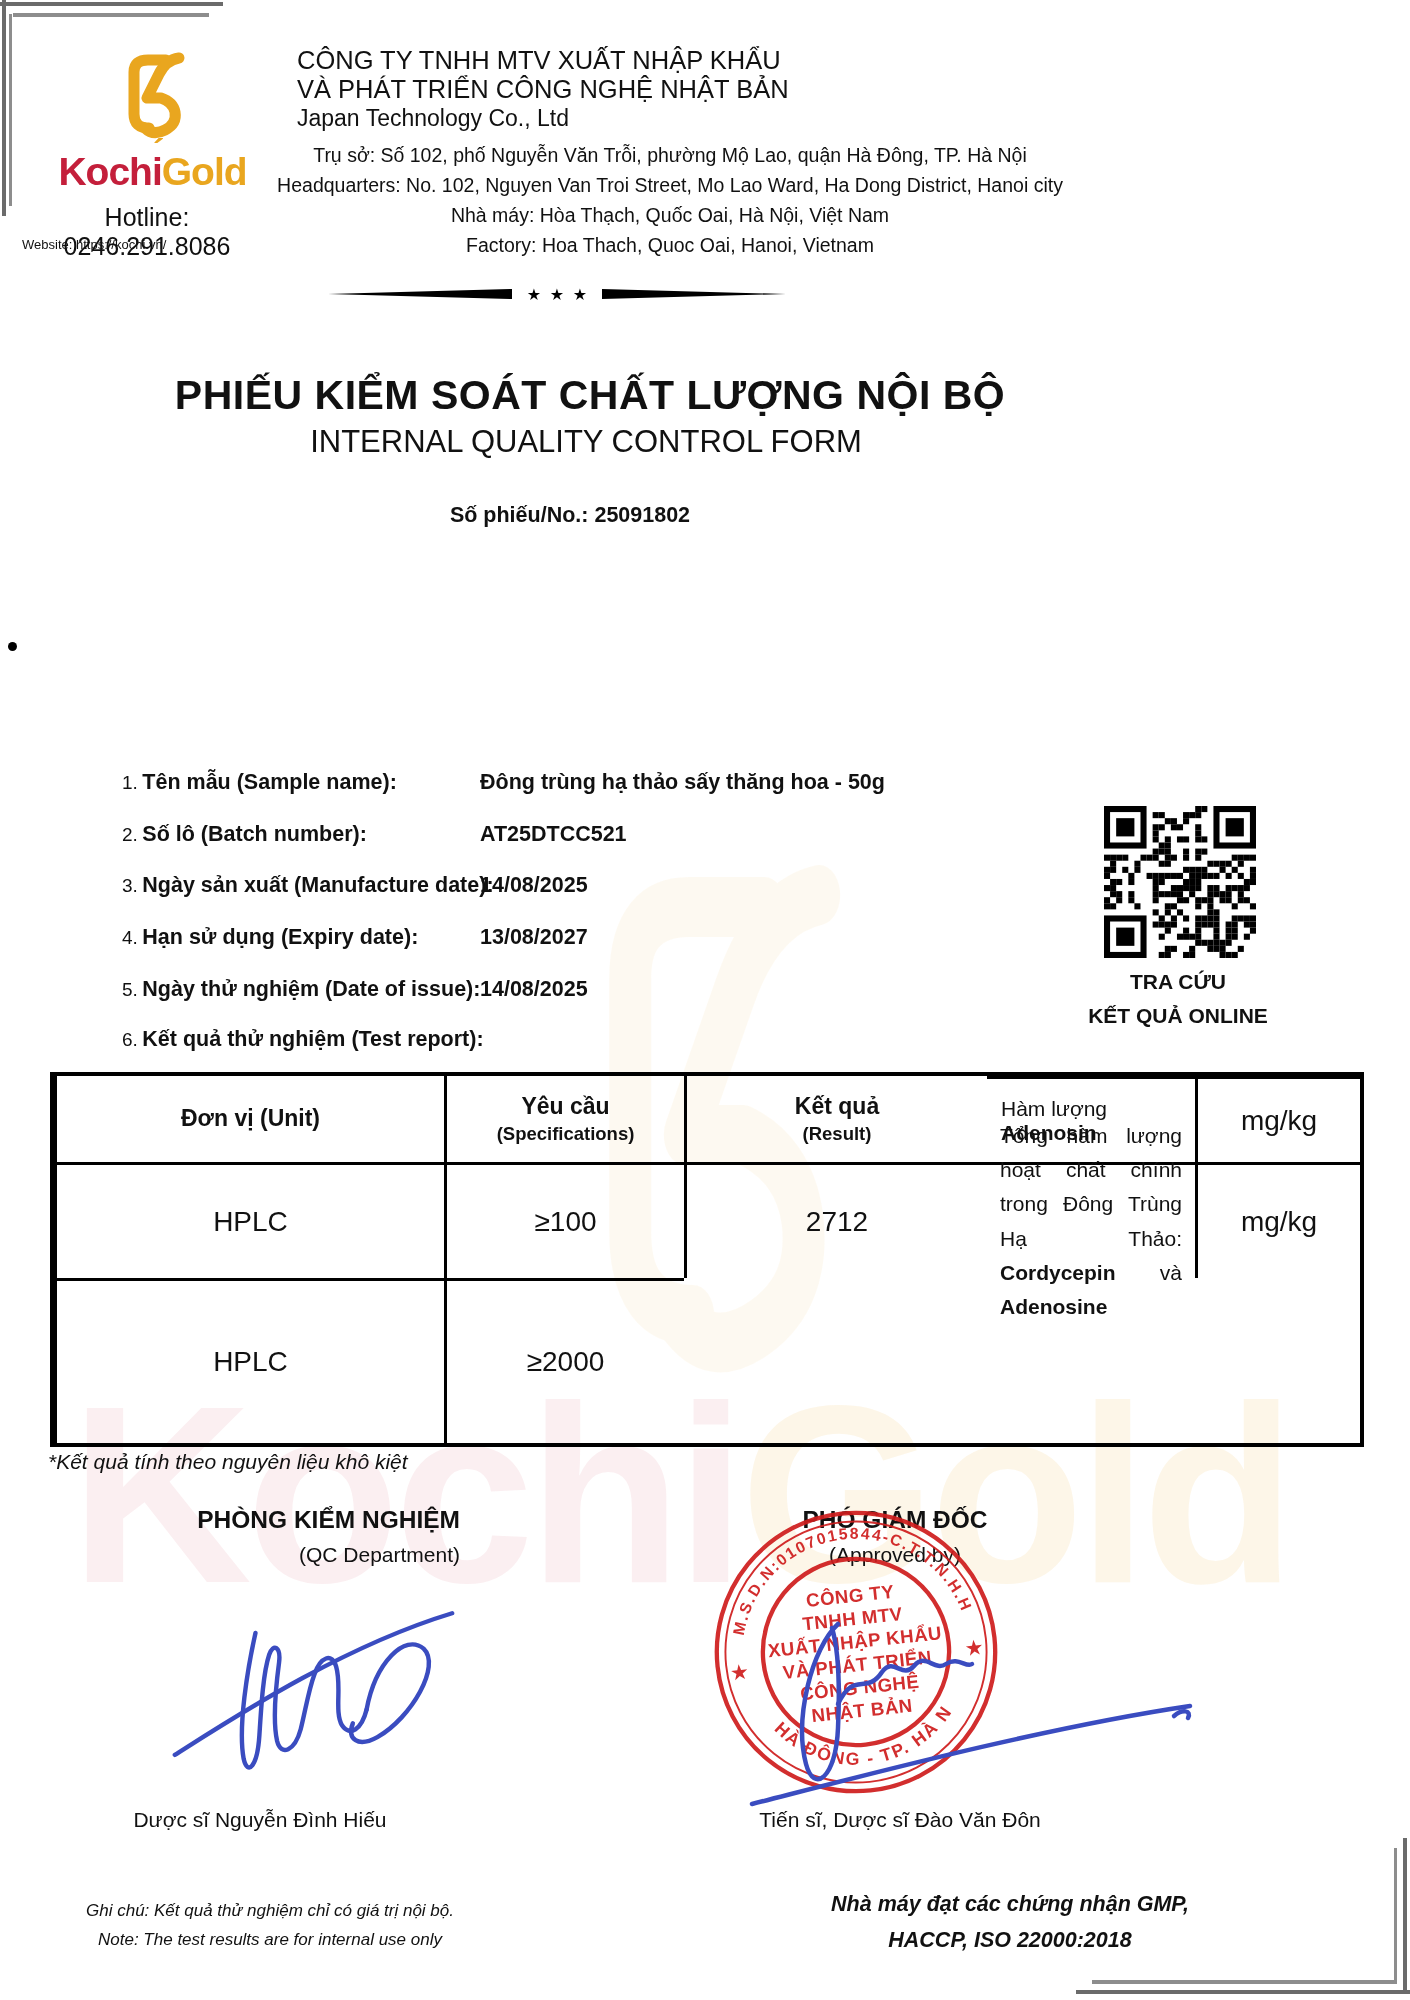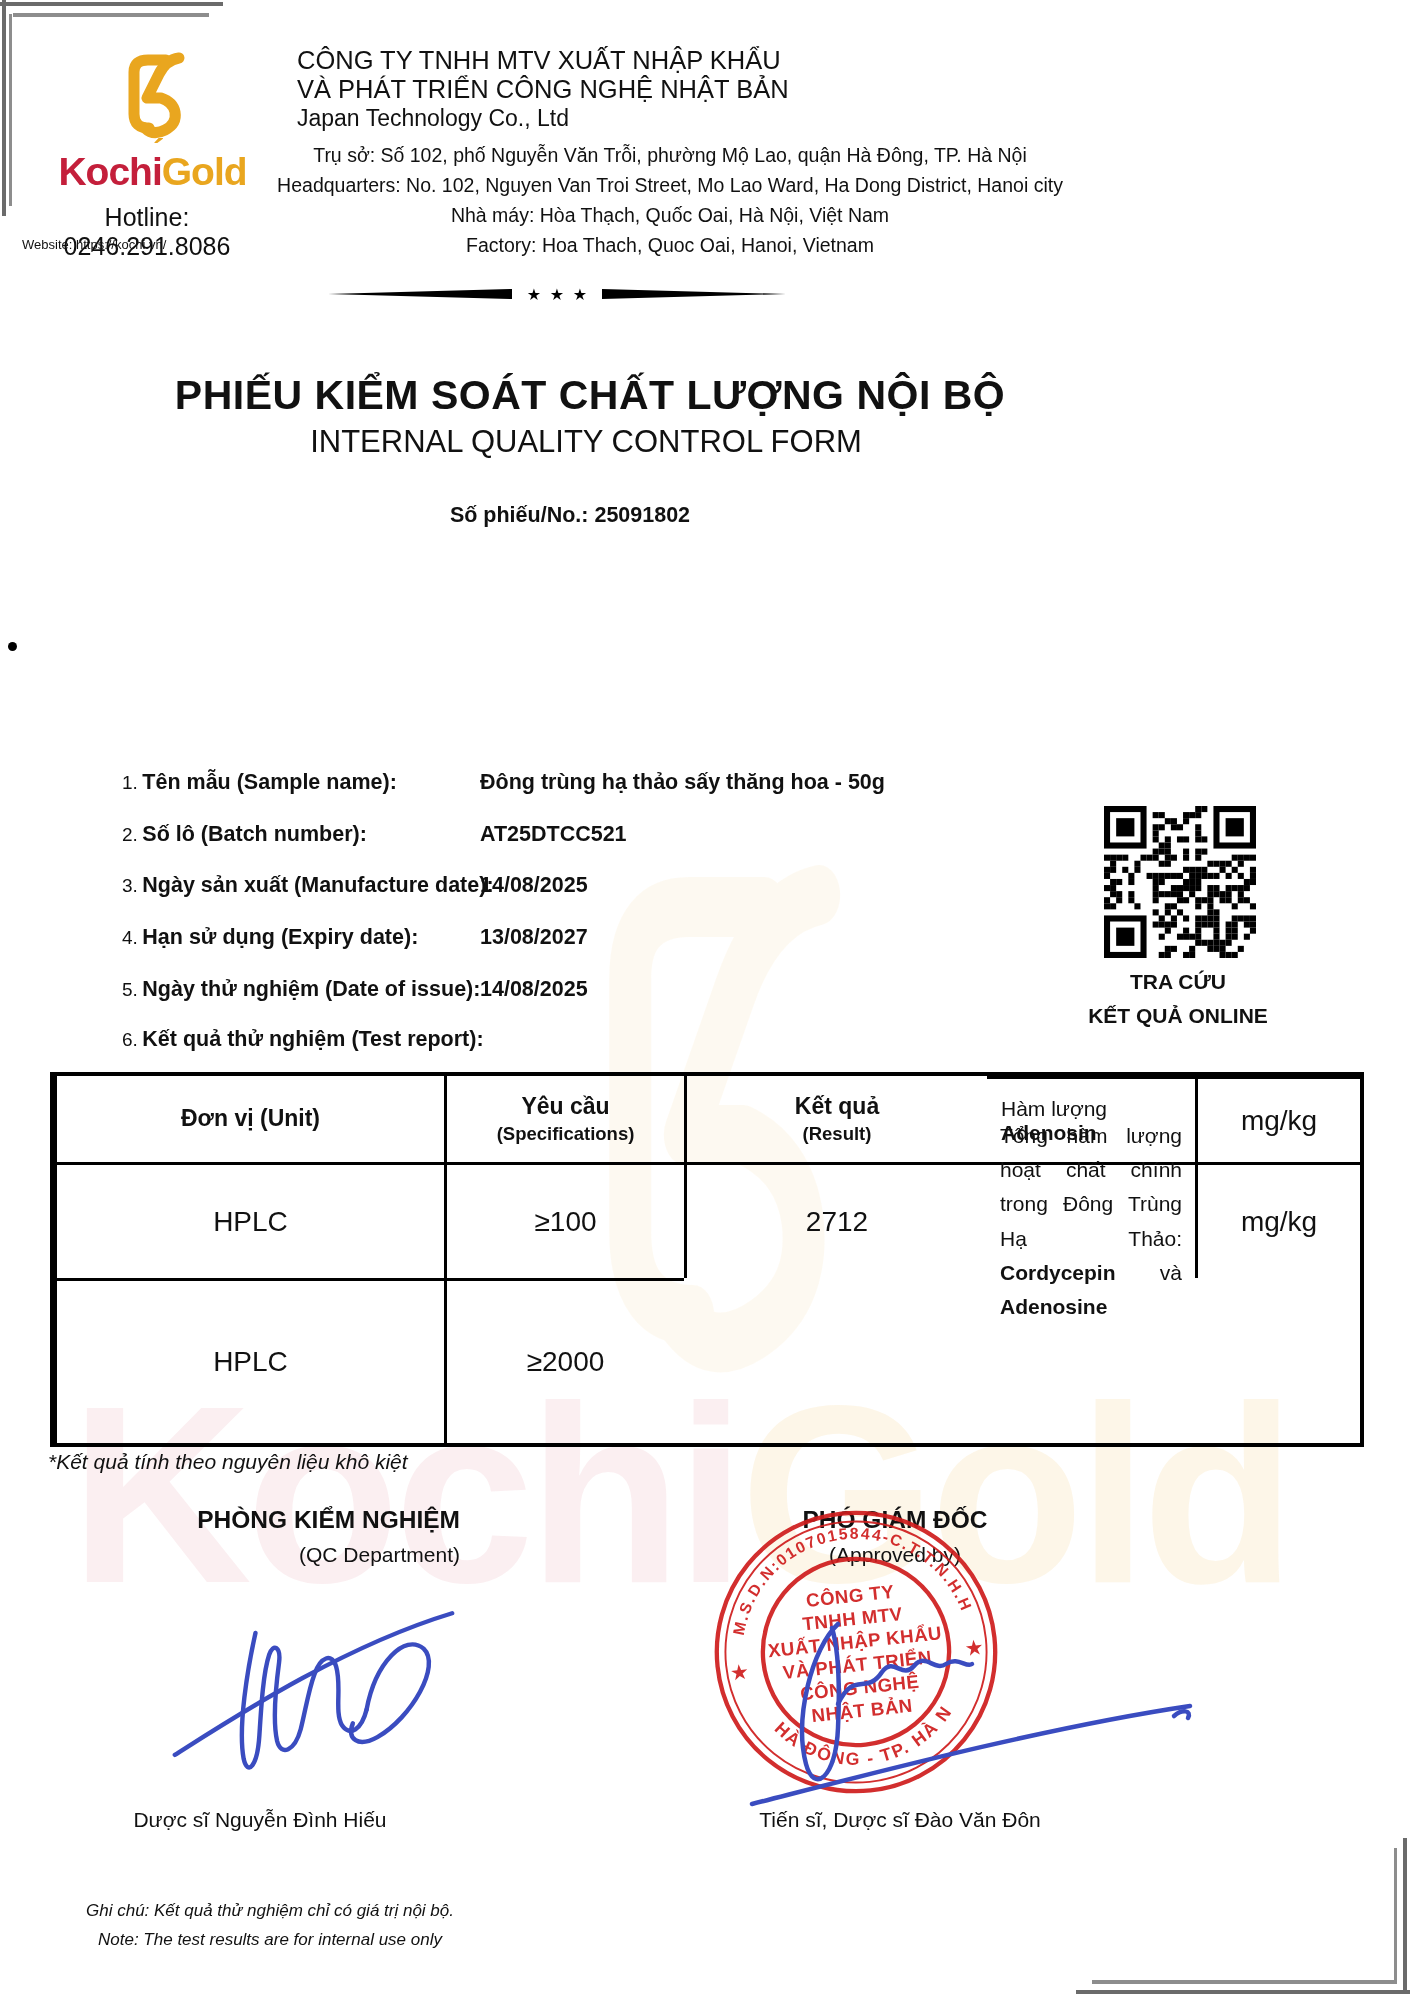--- a/index.html
+++ b/index.html
@@ -485,14 +485,18 @@
     </g>
   </svg>
 
   <div class="abs sig-name-l">Dược sĩ Nguyễn Đình Hiếu</div>
   <div class="abs sig-name-r">Tiến sĩ, Dược sĩ Đào Văn Đôn</div>
 
   <div class="abs note-l">
     <div>Ghi chú: Kết quả thử nghiệm chỉ có giá trị nội bộ.</div>
     <div>Note: The test results are for internal use only</div>
   </div>
+  <div class="abs cert-r">
+    <div>Nhà máy đạt các chứng nhận GMP,</div>
+    <div>HACCP, ISO 22000:2018</div>
+  </div>
 
 </div>
 
 </body></html>

